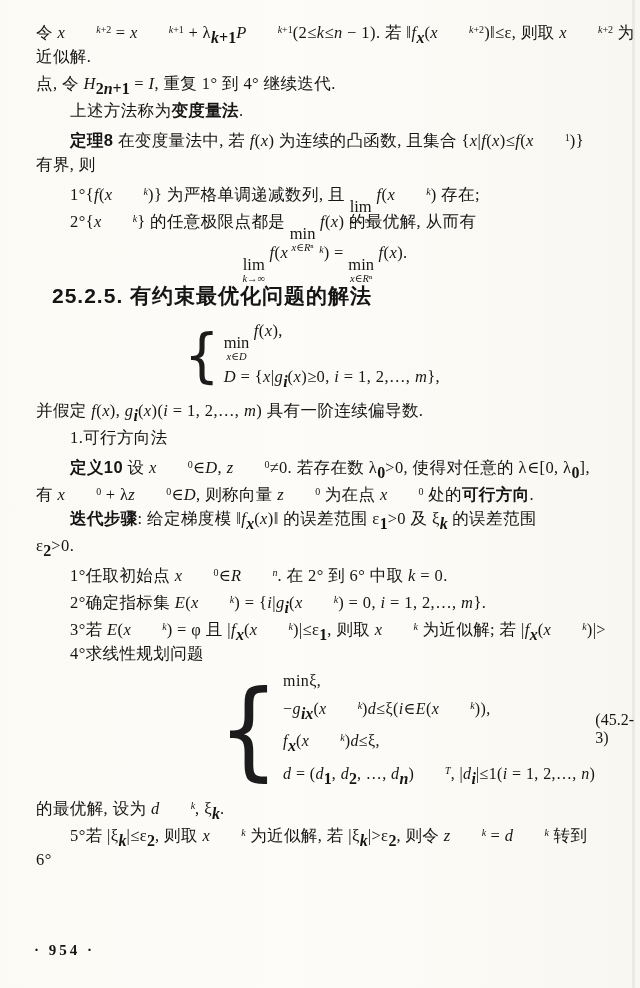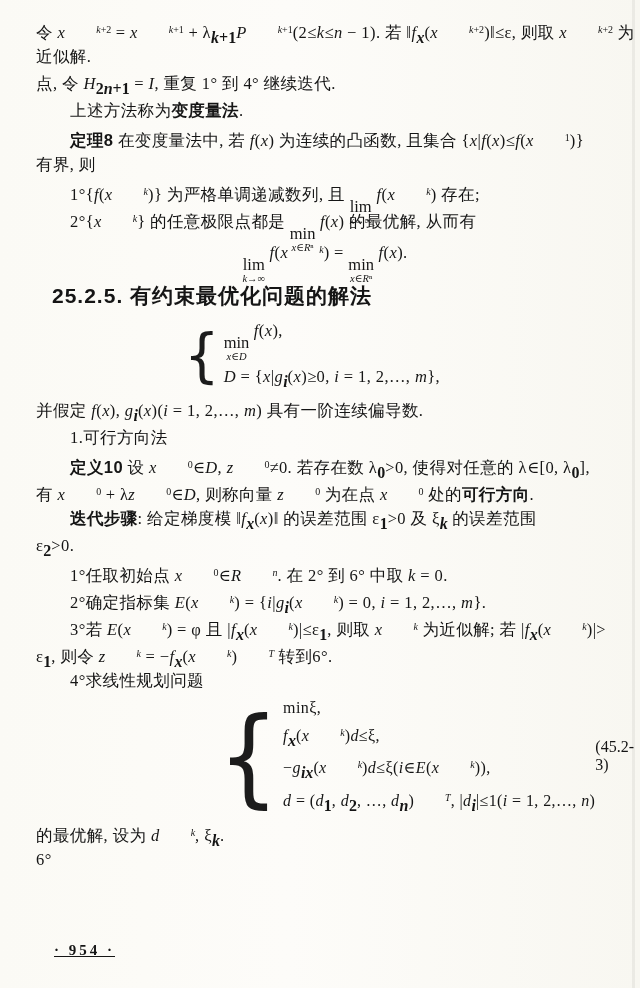--- a/index.html
+++ b/index.html
@@ -43,22 +43,22 @@
     font-family:"DejaVu Sans",sans-serif;font-weight:400;color:#1c1c1c;
     line-height:1;align-self:center;margin-right:4px;
   }
   .b2{font-size:56px;transform:scaleY(1.05);}
   .b4{font-size:96px;transform:scaleY(1.12);}
   .sysrows .line{height:auto;}
   .sys1 .line{line-height:28px;font-size:16.5px;}
   .sys2 .line{line-height:25px;font-size:16px;}
   .eqnum{margin-left:auto;align-self:center;font-size:16px;padding-right:6px;letter-spacing:0;}
   .pageno{
-    position:absolute;left:54px;top:942px;
-    font-size:15px;font-weight:700;letter-spacing:3px;text-decoration:underline;
+    position:absolute;left:34px;top:942px;
+    font-size:15px;font-weight:700;letter-spacing:3px;
   }
 </style>
 </head>
 <body>
 
 <div class="page">
   <div class="content">
 
     <div class="line">令 <i>x</i><sup><i>k</i>+2</sup> = <i>x</i><sup><i>k</i>+1</sup> + λ<sub><i>k</i>+1</sub><i>P</i><sup><i>k</i>+1</sup>(2≤<i>k</i>≤<i>n</i> − 1). 若 ‖<i>f</i><sub><i>x</i></sub>(<i>x</i><sup><i>k</i>+2</sup>)‖≤ε, 则取 <i>x</i><sup><i>k</i>+2</sup> 为</div>
     <div class="line">近似解.</div>
@@ -99,33 +99,33 @@
 
     <div class="line">并假定 <i>f</i>(<i>x</i>), <i>g</i><sub><i>i</i></sub>(<i>x</i>)(<i>i</i> = 1, 2,…, <i>m</i>) 具有一阶连续偏导数.</div>
     <div class="line indent">1.可行方向法</div>
     <div class="line indent"><b>定义10</b>  设 <i>x</i><sup>0</sup>∈<i>D</i>, <i>z</i><sup>0</sup>≠0. 若存在数 λ<sub>0</sub>&gt;0, 使得对任意的 λ∈[0, λ<sub>0</sub>],</div>
     <div class="line">有 <i>x</i><sup>0</sup> + λ<i>z</i><sup>0</sup>∈<i>D</i>, 则称向量 <i>z</i><sup>0</sup> 为在点 <i>x</i><sup>0</sup> 处的<b>可行方向</b>.</div>
     <div class="line indent"><b>迭代步骤</b>:  给定梯度模 ‖<i>f</i><sub><i>x</i></sub>(<i>x</i>)‖ 的误差范围 ε<sub>1</sub>&gt;0 及 ξ<sub><i>k</i></sub> 的误差范围</div>
     <div class="line">ε<sub>2</sub>&gt;0.</div>
     <div class="line indent">1°任取初始点 <i>x</i><sup>0</sup>∈<i>R</i><sup><i>n</i></sup>. 在 2° 到 6° 中取 <i>k</i> = 0.</div>
     <div class="line indent">2°确定指标集 <i>E</i>(<i>x</i><sup><i>k</i></sup>) = {<i>i</i>|<i>g</i><sub><i>i</i></sub>(<i>x</i><sup><i>k</i></sup>) = 0,  <i>i</i> = 1, 2,…, <i>m</i>}.</div>
     <div class="line indent">3°若 <i>E</i>(<i>x</i><sup><i>k</i></sup>) = φ 且 |<i>f</i><sub><i>x</i></sub>(<i>x</i><sup><i>k</i></sup>)|≤ε<sub>1</sub>, 则取 <i>x</i><sup><i>k</i></sup> 为近似解; 若 |<i>f</i><sub><i>x</i></sub>(<i>x</i><sup><i>k</i></sup>)|&gt;</div>
-    <div class="line">ε<sub>1</sub>, 则令 <i>z</i><sup><i>k</i></sup> = −<i>f</i><sub><i>x</i></sub>(<i>x</i><sup><i>k</i></sup>)<sup><i>T</i></sup> 转到6°.</div>
     <div class="line indent">4°求线性规划问题</div>
 
     <div class="sys sys2">
       <span class="brace b4">{</span>
       <div class="sysrows">
         <div class="line">minξ,</div>
+        <div class="line">−<i>g</i><sub><i>ix</i></sub>(<i>x</i><sup><i>k</i></sup>)<i>d</i>≤ξ(<i>i</i>∈<i>E</i>(<i>x</i><sup><i>k</i></sup>)),</div>
         <div class="line"><i>f</i><sub><i>x</i></sub>(<i>x</i><sup><i>k</i></sup>)<i>d</i>≤ξ,</div>
-        <div class="line">−<i>g</i><sub><i>ix</i></sub>(<i>x</i><sup><i>k</i></sup>)<i>d</i>≤ξ(<i>i</i>∈<i>E</i>(<i>x</i><sup><i>k</i></sup>)),</div>
         <div class="line"><i>d</i> = (<i>d</i><sub>1</sub>, <i>d</i><sub>2</sub>, …, <i>d</i><sub><i>n</i></sub>)<sup><i>T</i></sup>,  |<i>d</i><sub><i>i</i></sub>|≤1(<i>i</i> = 1, 2,…, <i>n</i>)</div>
       </div>
       <span class="eqnum">(45.2-3)</span>
     </div>
 
     <div class="line">的最优解, 设为 <i>d</i><sup><i>k</i></sup>, ξ<sub><i>k</i></sub>.</div>
+    <div class="line indent">5°若 |ξ<sub><i>k</i></sub>|≤ε<sub>2</sub>, 则取 <i>x</i><sup><i>k</i></sup> 为近似解, 若 |ξ<sub><i>k</i></sub>|&gt;ε<sub>2</sub>, 则令 <i>z</i><sup><i>k</i></sup> = <i>d</i><sup><i>k</i></sup> 转到</div>
     <div class="line">6°</div>
 
   </div>
 
   <div class="pageno">· 954 ·</div>
 </div>
 
 </body></html>

